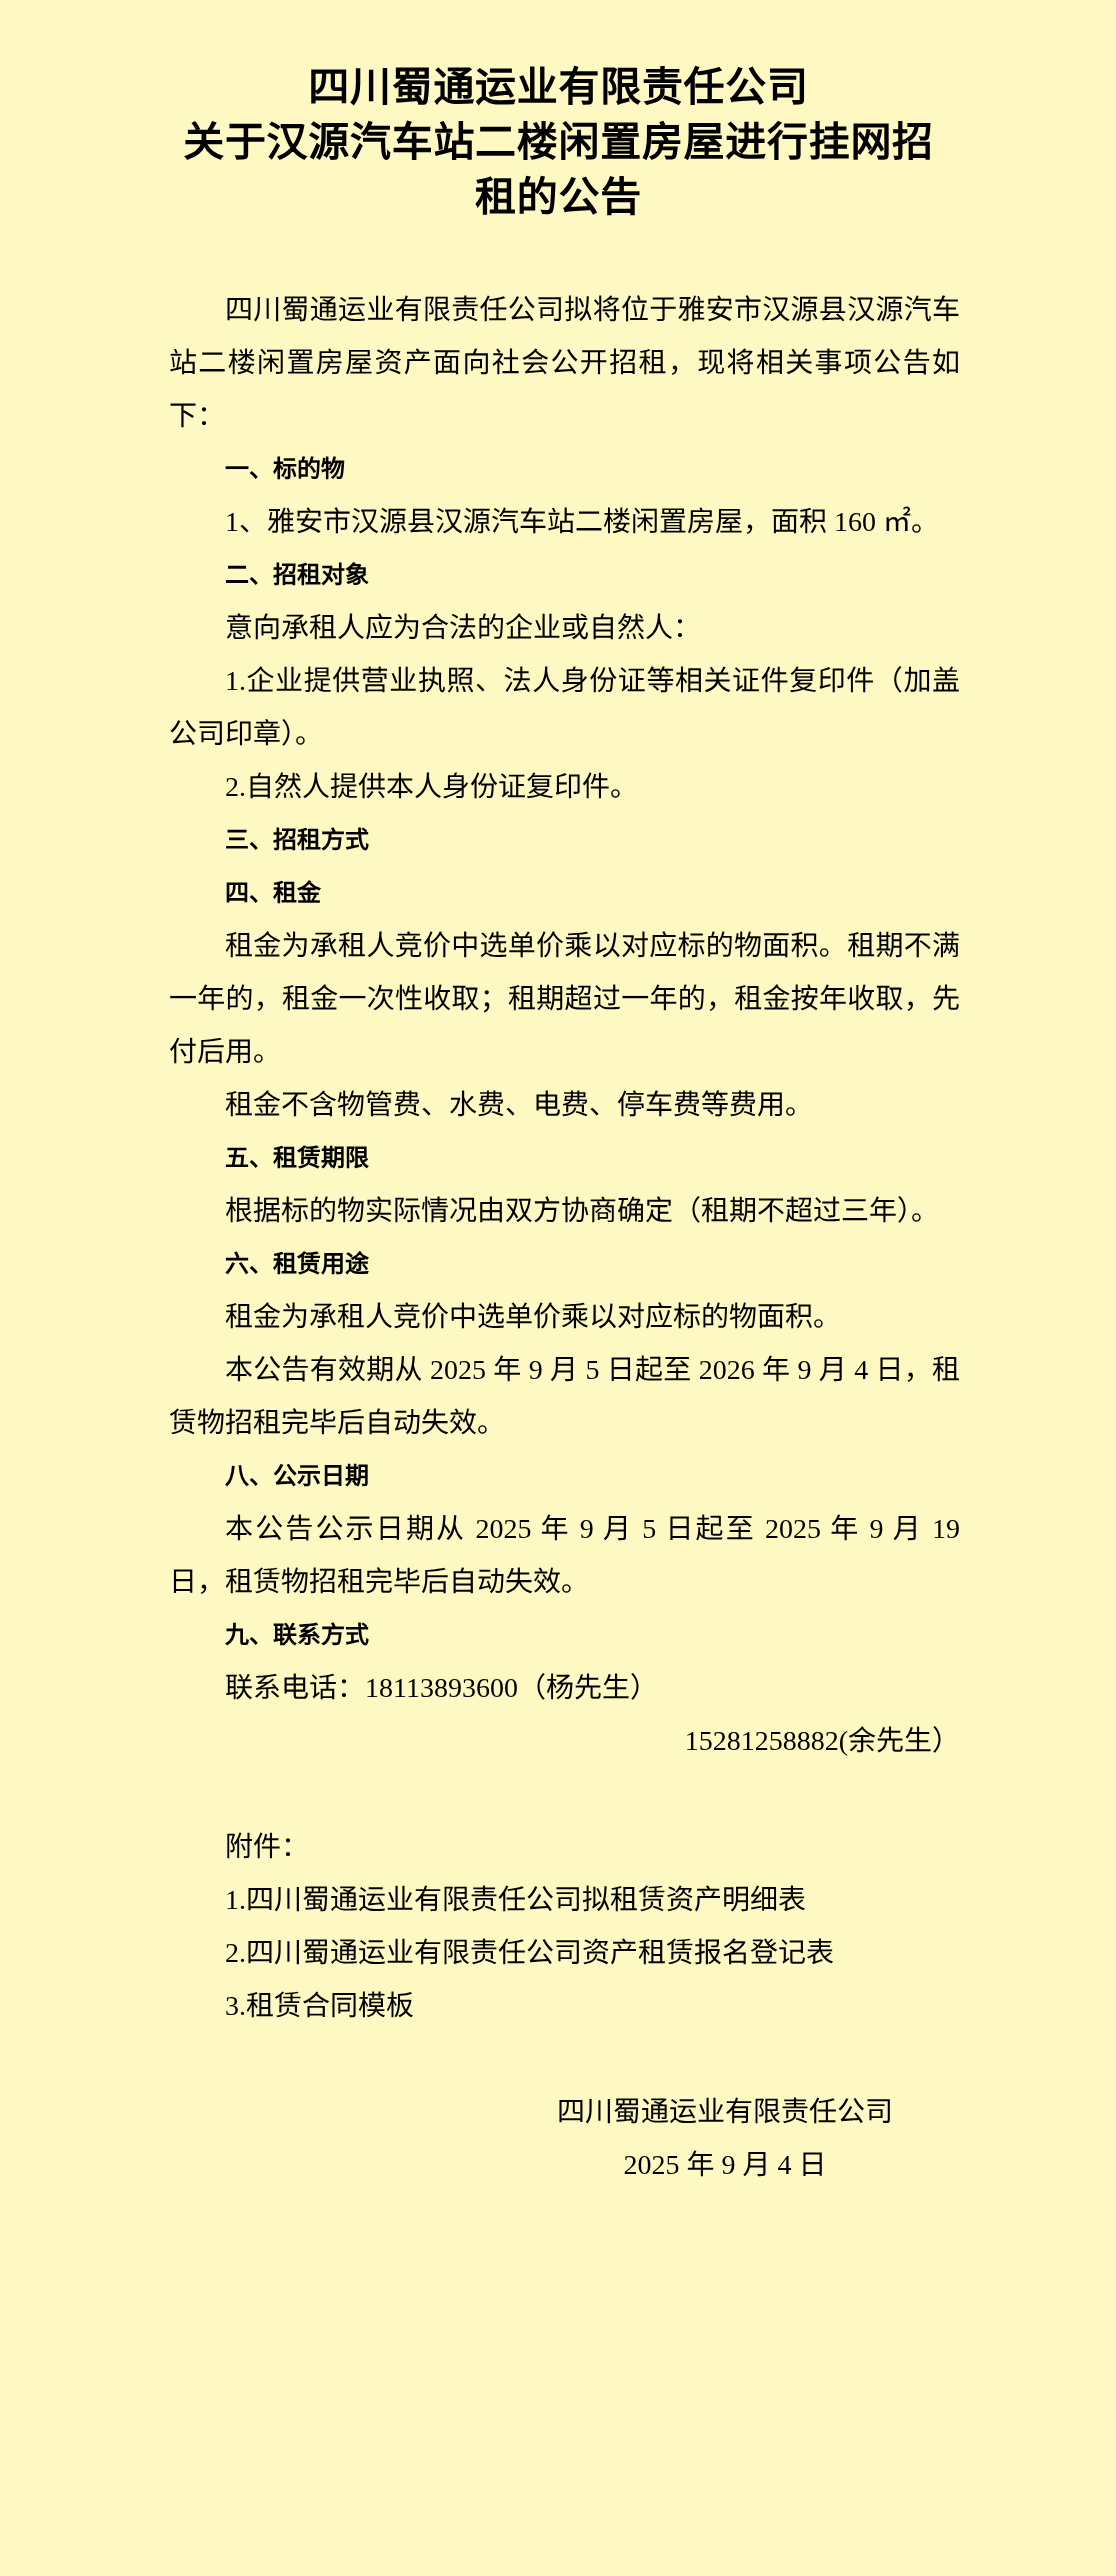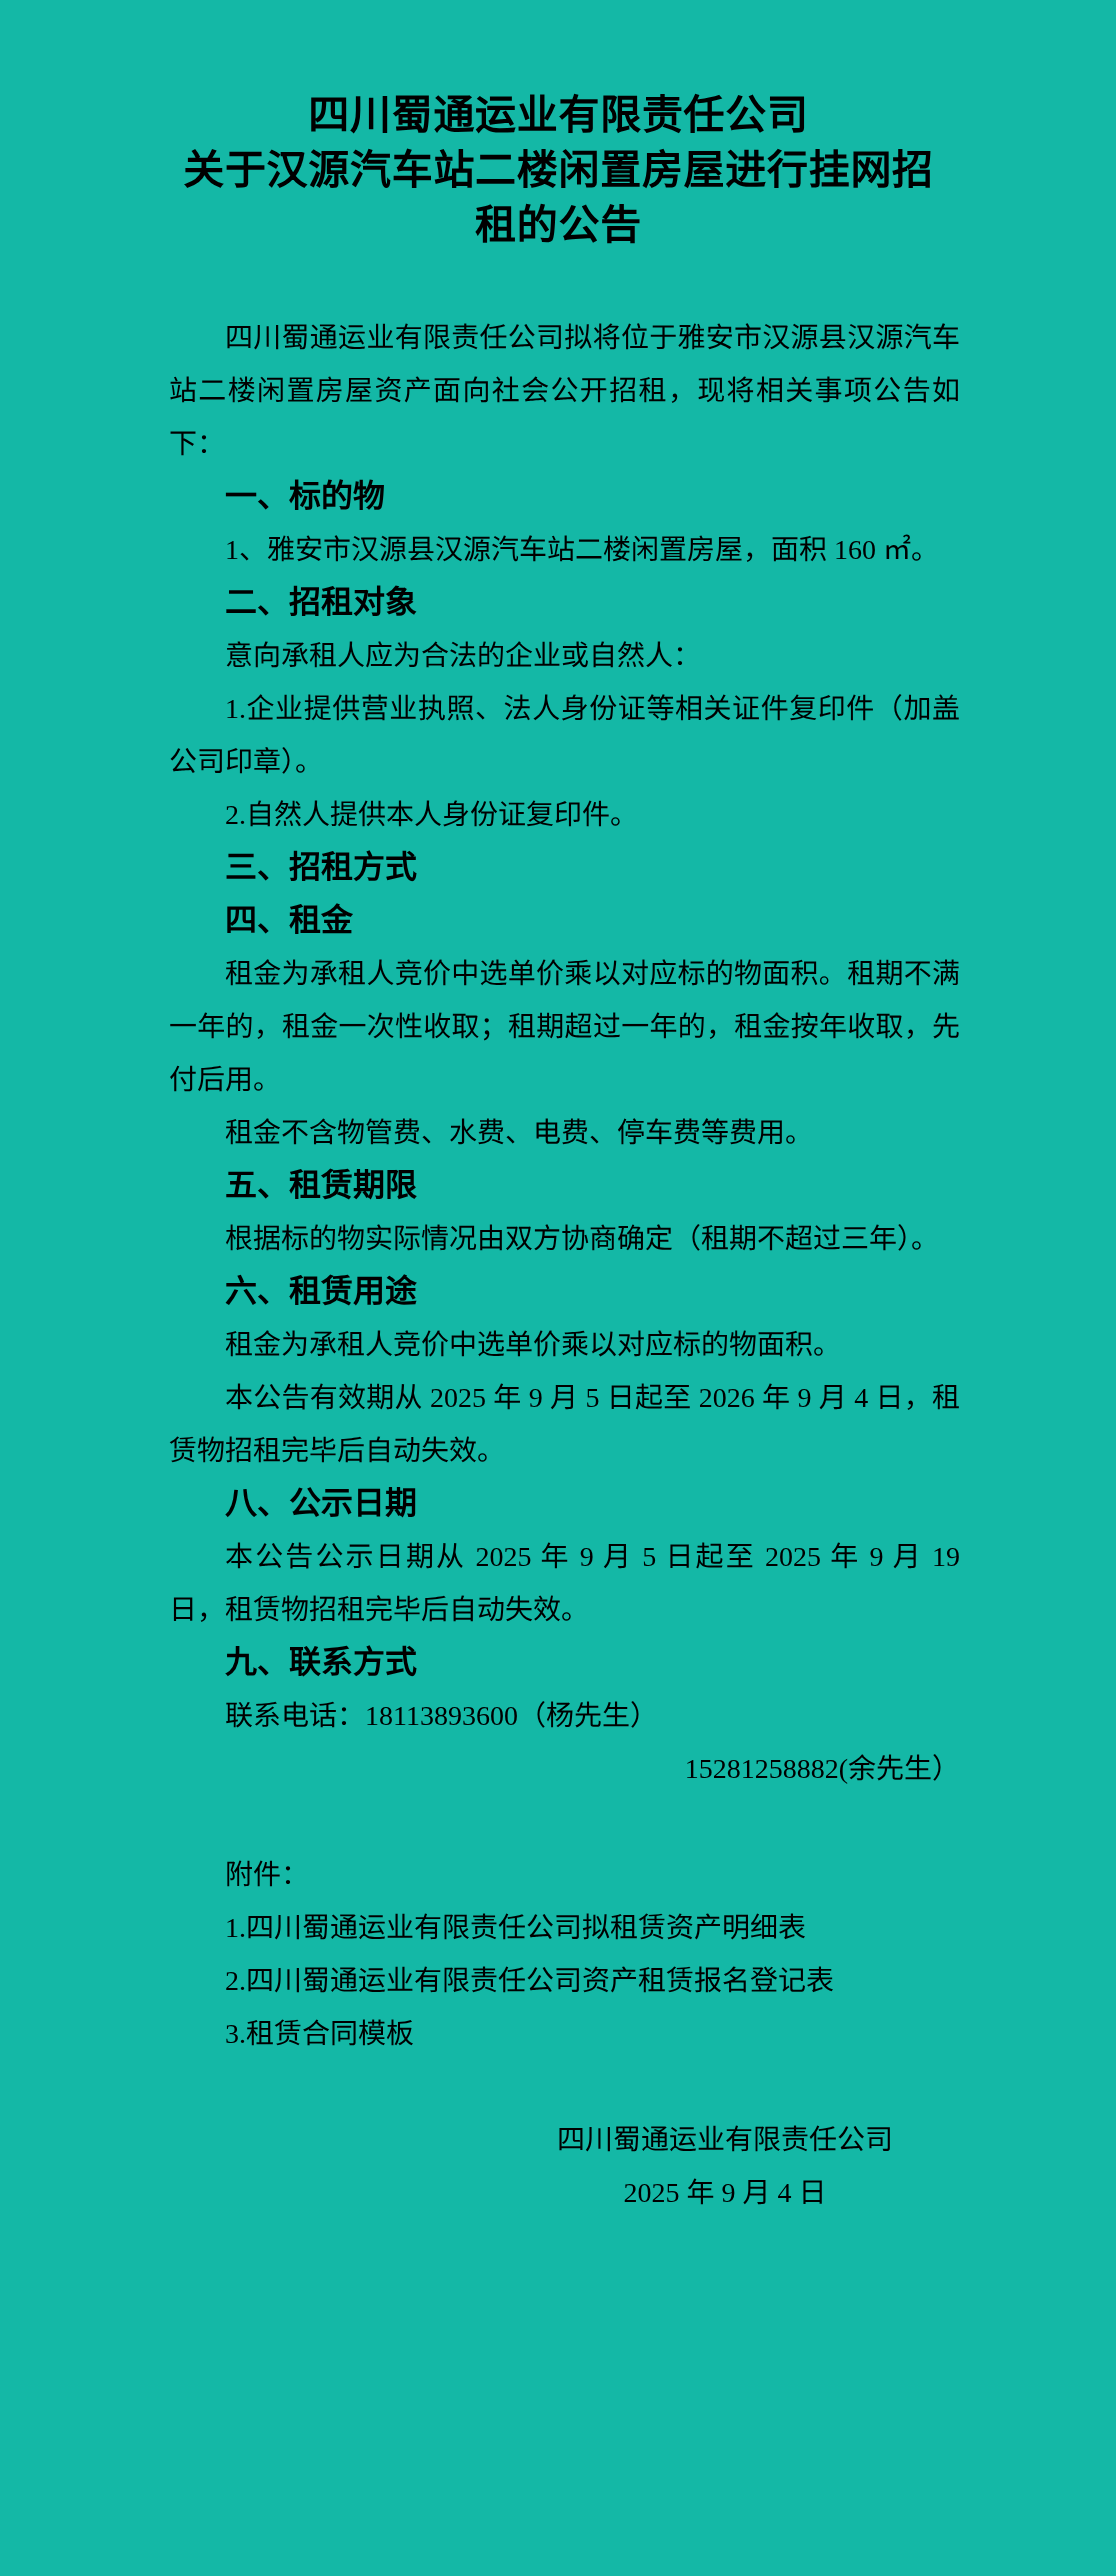--- a/index.html
+++ b/index.html
@@ -5,23 +5,23 @@
   html, body {
     margin: 0;
     padding: 0;
     background: #ffffff;
   }
   .page {
     position: relative;
     width: 1117px;
     height: 2576px;
     margin: 0 auto;
-    background: #14b8a6;
+    background: #fef9c3;
     box-sizing: border-box;
-    padding-top: 88px;
+    padding-top: 60px;
     overflow: hidden;
     color: #000000;
   }
   
   .doc-title {
     width: 760px;
     margin: 0 auto;
     text-align: center;
     font-family: "Liberation Serif", "DejaVu Serif", serif;
     font-weight: 700;
@@ -45,21 +45,21 @@
     padding: 0;
   }
   .para {
     text-indent: 56px; 
   }
   .sec-heading {
     margin: 0;
     text-indent: 56px;
     font-family: "Liberation Sans", "DejaVu Sans", sans-serif;
     font-weight: 700;
-    font-size: 32px;
+    font-size: 24px;
     line-height: 53px;
     text-align: left;
   }
   .phone-2 {
     text-indent: 197px; 
     text-align: right;
   }
   .attachments {
     margin-top: 53px; 
   }

